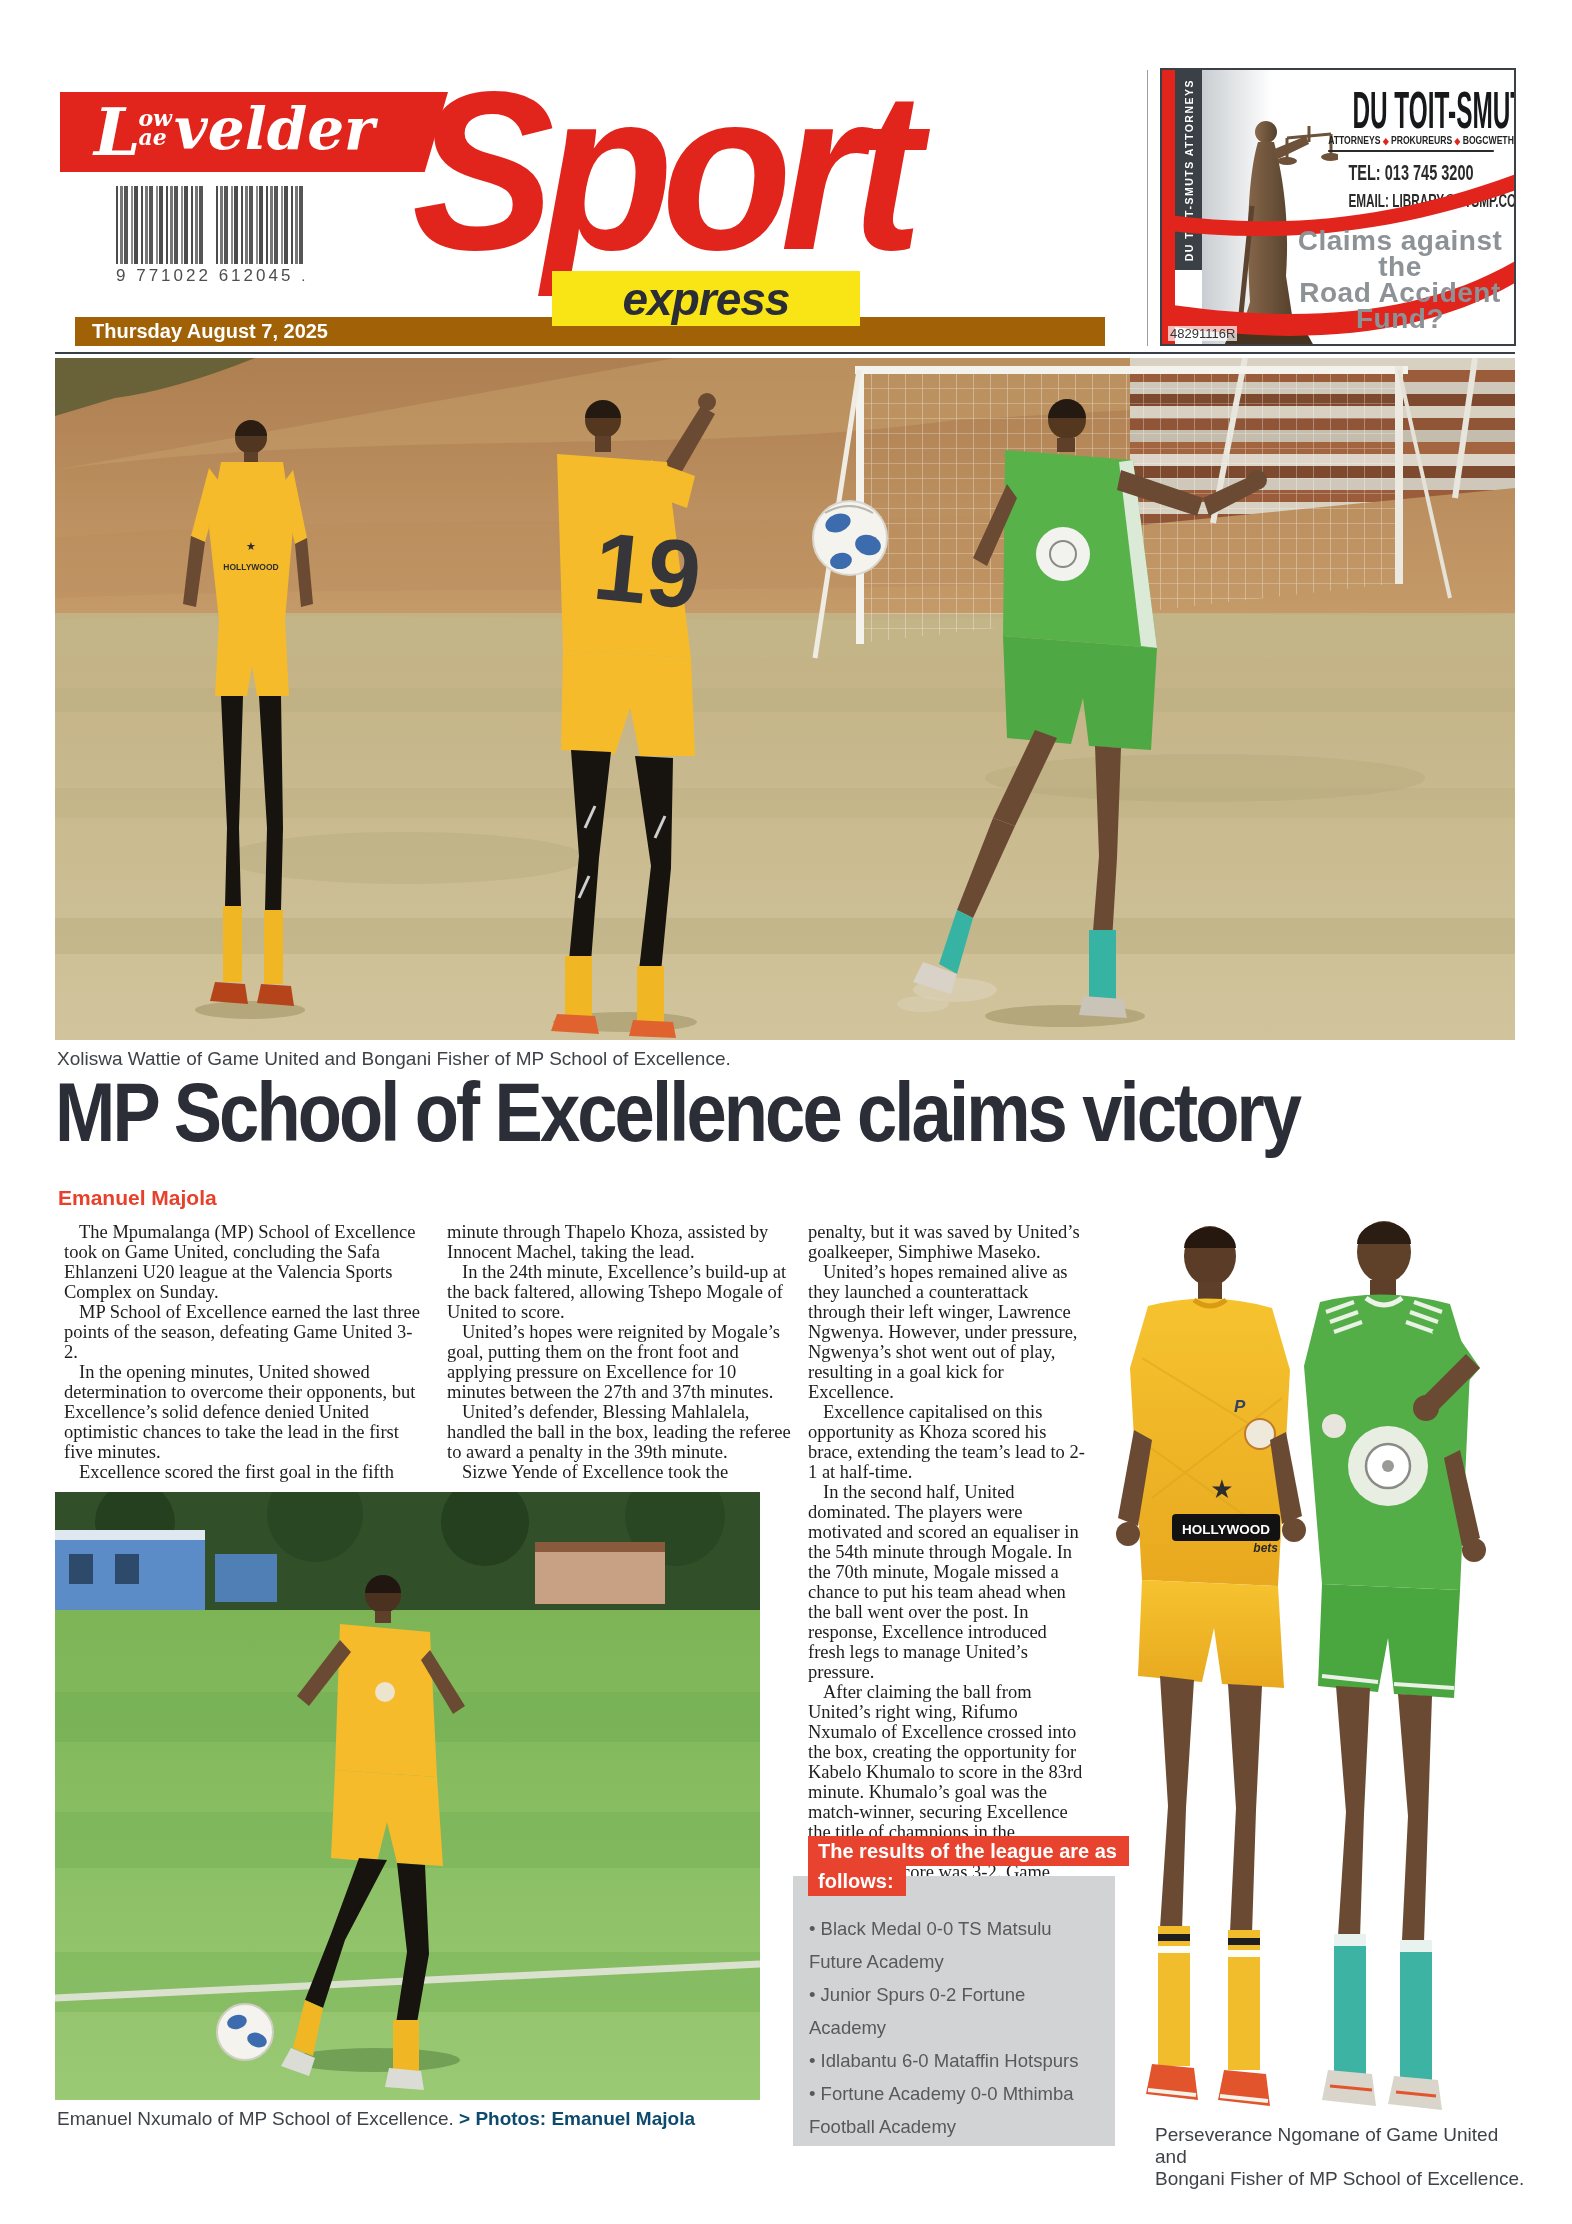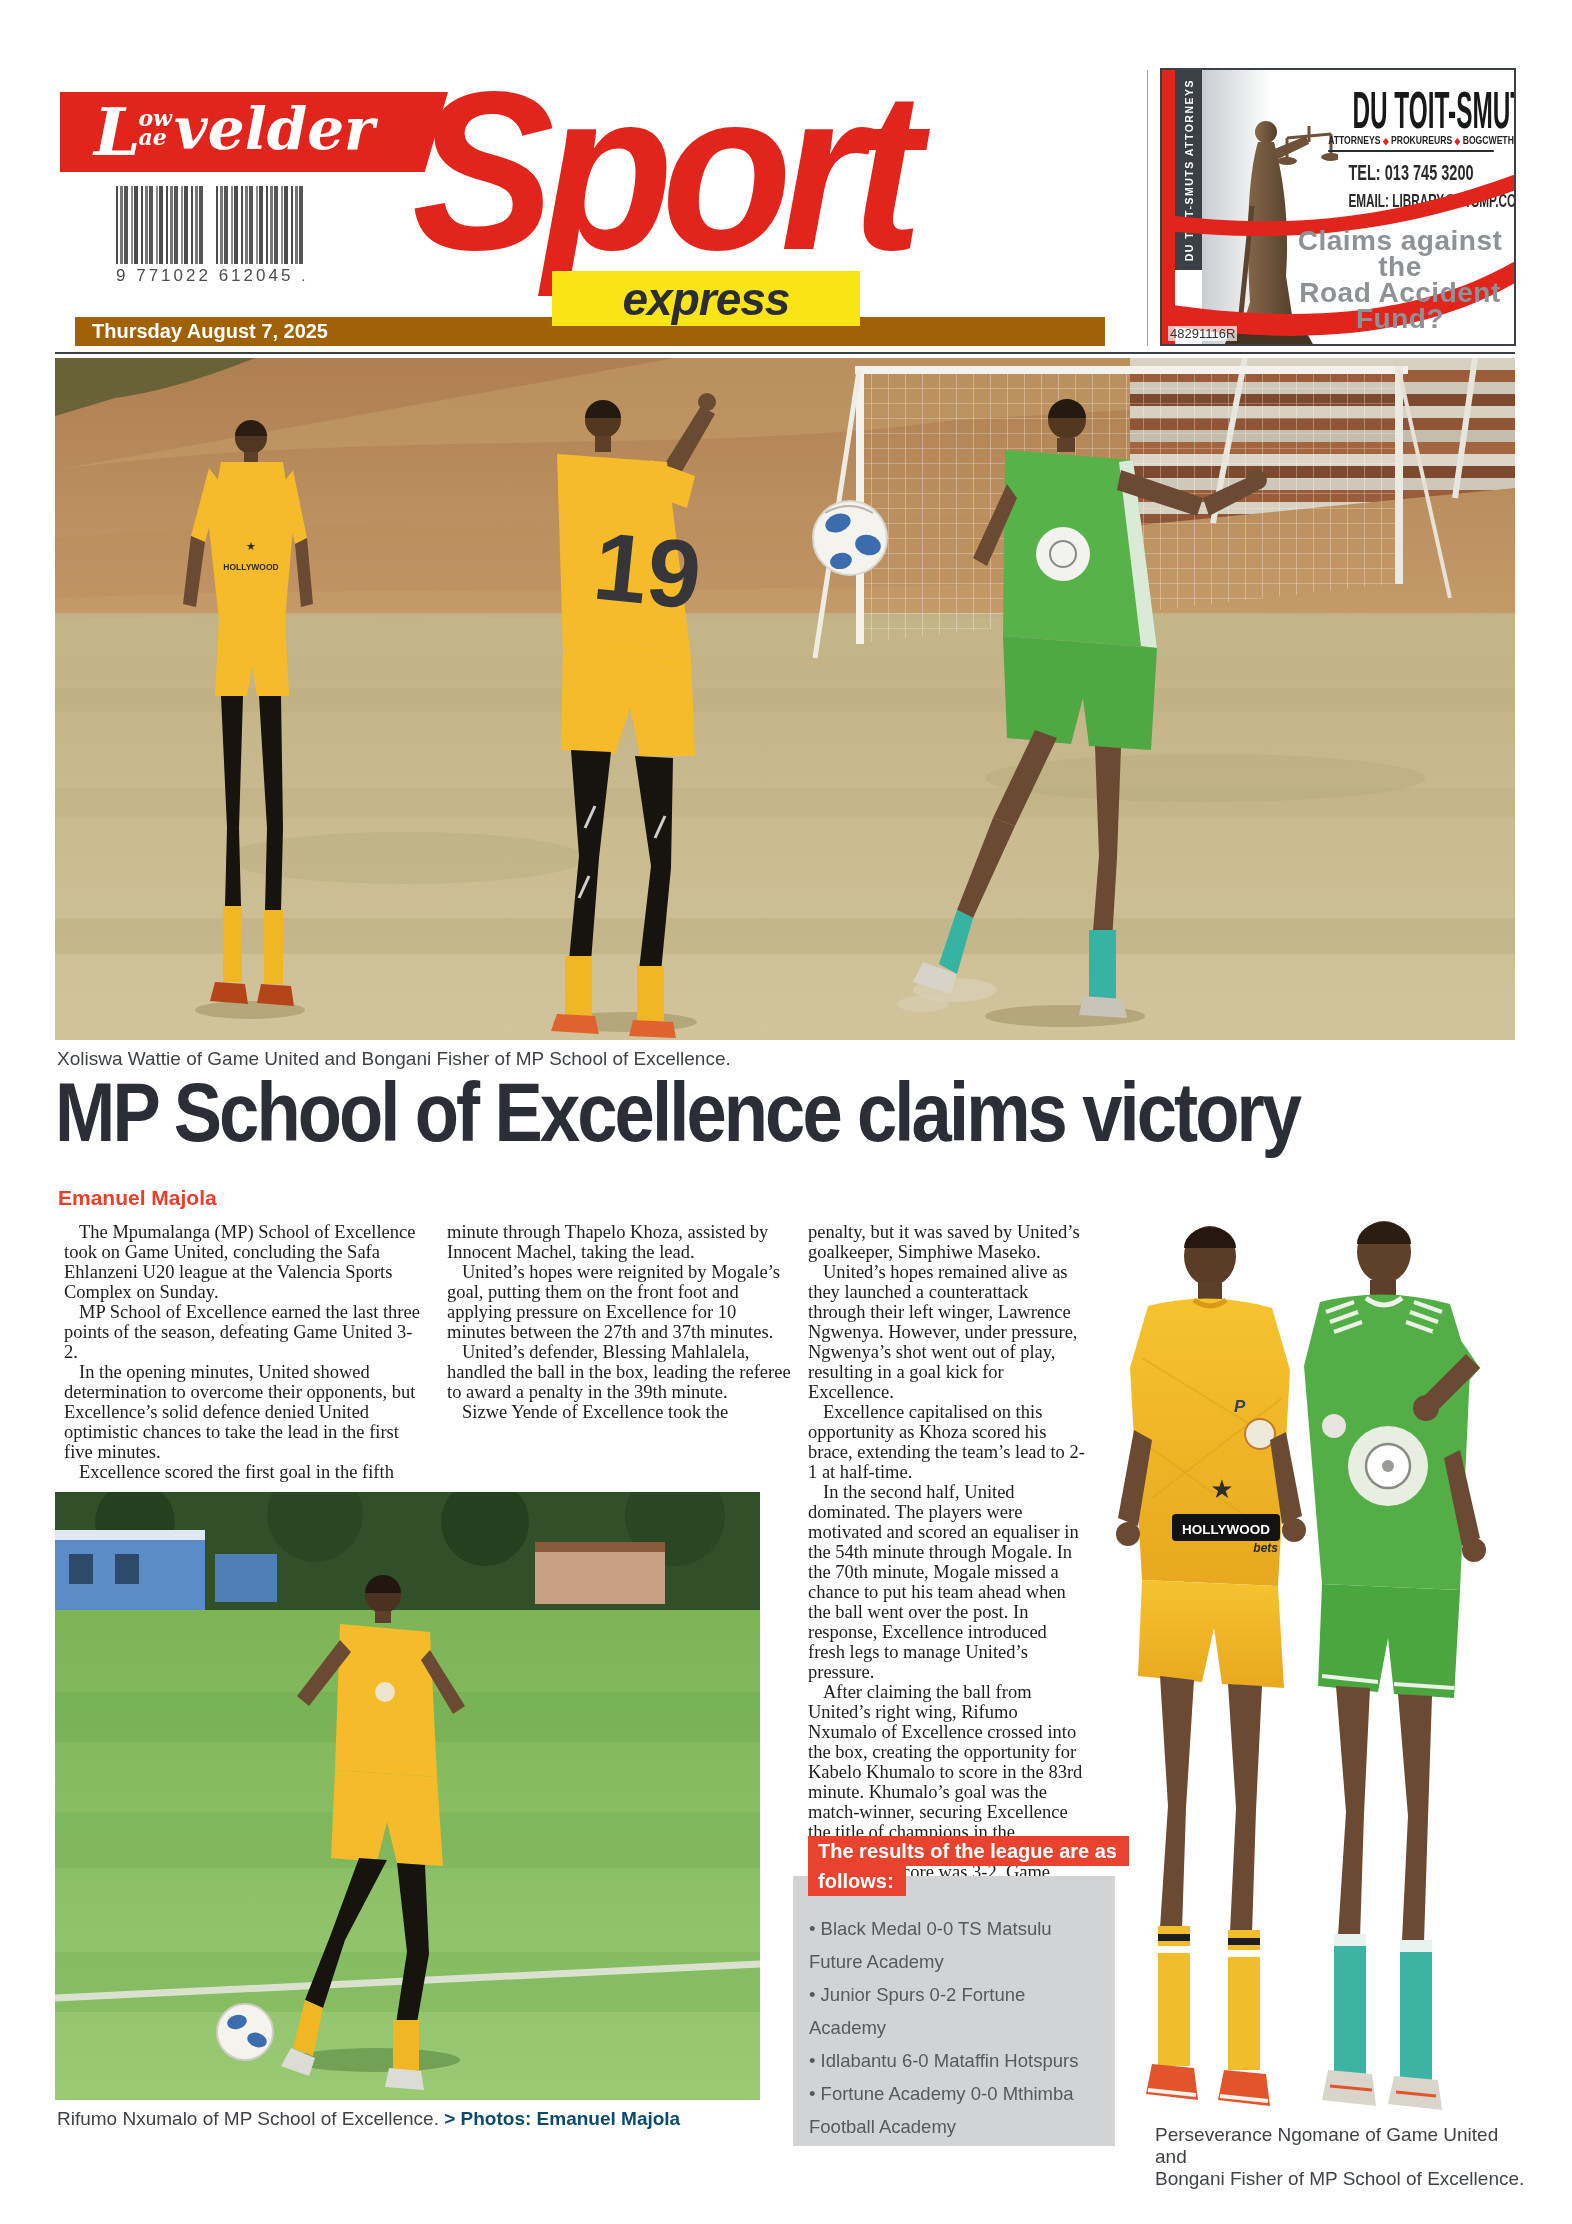--- a/index.html
+++ b/index.html
@@ -310,20 +310,21 @@
 
   <div class="columns">
     <div class="col col1">
         <p>The Mpumalanga (MP) School of Excellence took on Game United, concluding the Safa Ehlanzeni U20 league at the Valencia Sports Complex on Sunday.</p>
         <p>MP School of Excellence earned the last three points of the season, defeating Game United 3-2.</p>
         <p>In the opening minutes, United showed determination to overcome their opponents, but Excellence’s solid defence denied United optimistic chances to take the lead in the first five minutes.</p>
         <p>Excellence scored the first goal in the fifth</p>
       </div>
     <div class="col col2 cont">
         <p>minute through Thapelo Khoza, assisted by Innocent Machel, taking the lead.</p>
+        <p>In the 24th minute, Excellence’s build-up at the back faltered, allowing Tshepo Mogale of United to score.</p>
         <p>United’s hopes were reignited by Mogale’s goal, putting them on the front foot and applying pressure on Excellence for 10 minutes between the 27th and 37th minutes.</p>
         <p>United’s defender, Blessing Mahlalela, handled the ball in the box, leading the referee to award a penalty in the 39th minute.</p>
         <p>Sizwe Yende of Excellence took the</p>
       </div>
     <div class="col col3 cont">
         <p>penalty, but it was saved by United’s goalkeeper, Simphiwe Maseko.</p>
         <p>United’s hopes remained alive as they launched a counterattack through their left winger, Lawrence Ngwenya. However, under pressure, Ngwenya’s shot went out of play, resulting in a goal kick for Excellence.</p>
         <p>Excellence capitalised on this opportunity as Khoza scored his brace, extending the team’s lead to 2-1 at half-time.</p>
         <p>In the second half, United dominated. The players were motivated and scored an equaliser in the 54th minute through Mogale. In the 70th minute, Mogale missed a chance to put his team ahead when the ball went over the post. In response, Excellence introduced fresh legs to manage United’s pressure.</p>
         <p>After claiming the ball from United’s right wing, Rifumo Nxumalo of Excellence crossed into the box, creating the opportunity for Kabelo Khumalo to score in the 83rd minute. Khumalo’s goal was the match-winner, securing Excellence the title of champions in the Mbombela Stream.</p>
@@ -388,21 +389,21 @@
       </g>
       <g>
         <circle cx="190" cy="540" r="28" fill="#f4f3ee" stroke="#cfcdc4" stroke-width="2"></circle>
         <ellipse cx="182" cy="530" rx="10" ry="7" fill="#3c6cae" transform="rotate(-15 182 530)"></ellipse>
         <ellipse cx="202" cy="548" rx="10" ry="7" fill="#3c6cae" transform="rotate(20 202 548)"></ellipse>
       </g>
     </svg>
   </div>
 
   <div class="caption" style="left:57px;top:2108px;">
-    <span>Rifumo Nxumalo of MP School of Excellence.</span>
+    <span>Emanuel Nxumalo of MP School of Excellence.</span>
     <b>&gt; Photos: Emanuel Majola</b>
   </div>
 
   <div class="photo3">
     <svg viewBox="0 0 434 922" width="434" height="922">
       <defs>
         <linearGradient id="gold" x1="0" y1="0" x2="0" y2="1">
           <stop offset="0" stop-color="#f6c32f"></stop>
             <stop offset="1" stop-color="#e8a81f"></stop>
         </linearGradient>

